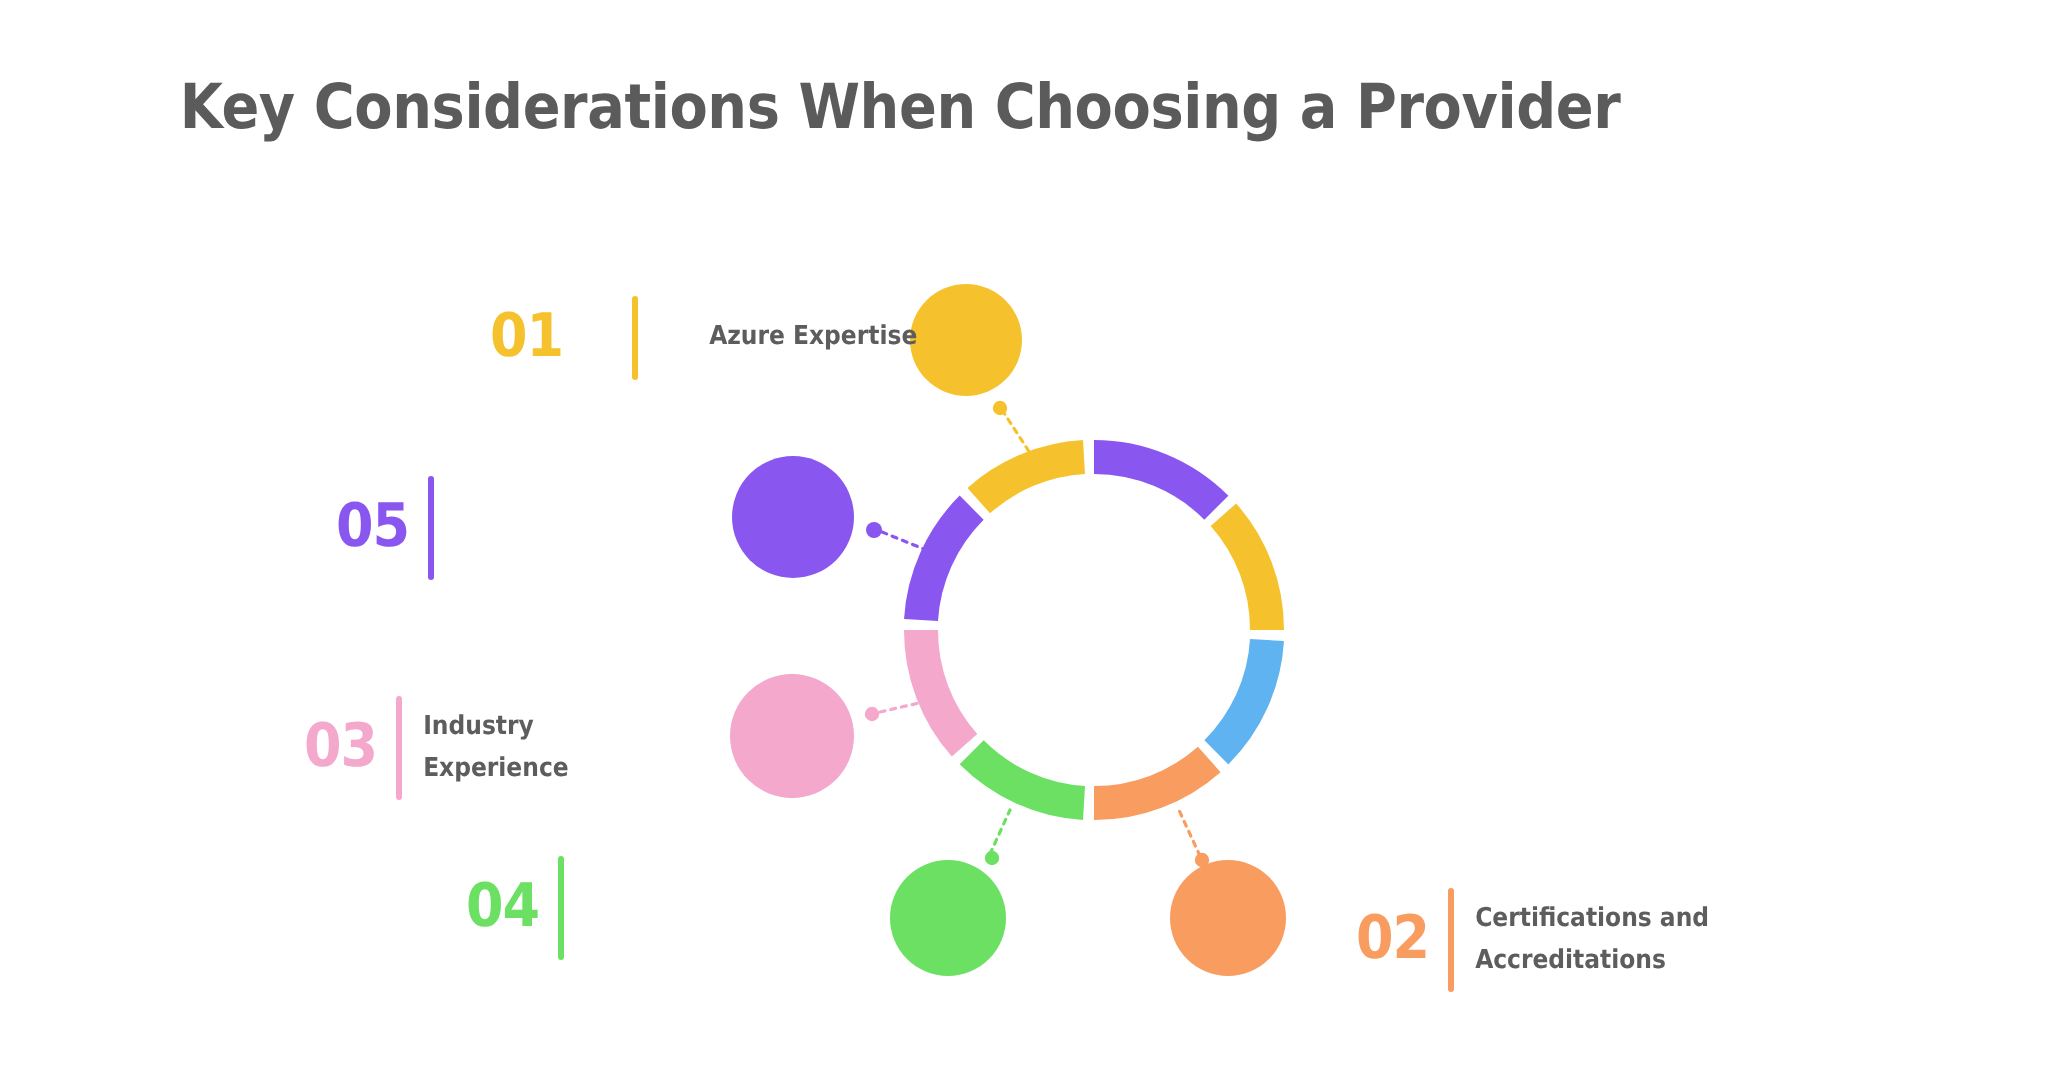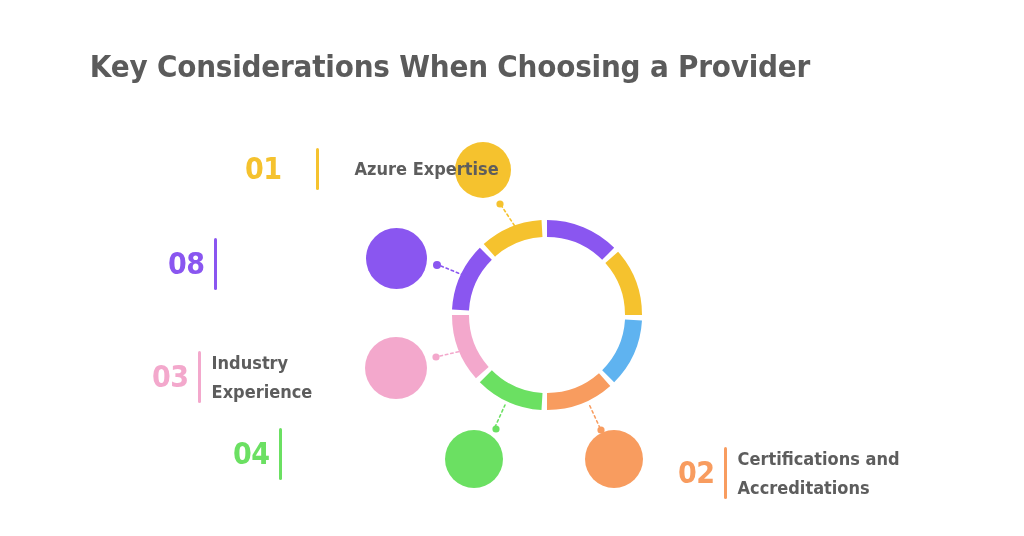--- a/index.html
+++ b/index.html
@@ -19,21 +19,21 @@
     position: relative;
     width: 1024px;
     height: 536px;
     background: #ffffff;
   }
 
   
   #page-title {
     position: absolute;
     left: 0;
-    top: 48px;
+    top: 36px;
     width: 900px;
     text-align: center;
     font-size: 31px;
     font-weight: 700;
     letter-spacing: -0.2px;
     color: #5b5b5b;
     font-family: "DejaVu Sans Condensed", "Liberation Sans", sans-serif;
     white-space: nowrap;
   }
 
@@ -74,21 +74,21 @@
     font-family: "DejaVu Sans Condensed", "Liberation Sans", sans-serif;
     line-height: 1;
     letter-spacing: -0.5px;
   }
   .legend-rule {
     width: 3px;
     border-radius: 2px;
     margin: 0 11px 0 9px;
   }
   .legend-label {
-    font-size: 18px;
+    font-size: 13px;
     font-weight: 700;
     color: #5d5d5d;
     line-height: 1.62;
     font-family: "DejaVu Sans Condensed", "Liberation Sans", sans-serif;
     white-space: pre-line;
   }
 </style>
 </head>
 <body>
 
@@ -151,21 +151,21 @@
   <div class="bubble" style="left:445px; top:430px; width:58px; height:58px; background:#6BE062;"></div>
   <div class="bubble" style="left:585px; top:430px; width:58px; height:58px; background:#F89C5F;"></div>
 
   <div class="legend-item" style="left:245px; top:148px;gap:25px;">
     <span class="legend-num" style="color:#F5C22E;">01</span>
     <span class="legend-rule" style="background:#F5C22E; height:42px;"></span>
     <span class="legend-label">Azure Expertise</span>
   </div>
 
   <div class="legend-item" style="left:168px; top:238px;">
-    <span class="legend-num" style="color:#8A56F0;">08</span>
+    <span class="legend-num" style="color:#8A56F0;">05</span>
     <span class="legend-rule" style="background:#8A56F0; height:52px;"></span>
   </div>
 
   <div class="legend-item" style="left:152px; top:348px;">
     <span class="legend-num" style="color:#F3A8CC;">03</span>
     <span class="legend-rule" style="background:#F3A8CC; height:52px;"></span>
     <span class="legend-label">Industry
 Experience</span>
   </div>
 

